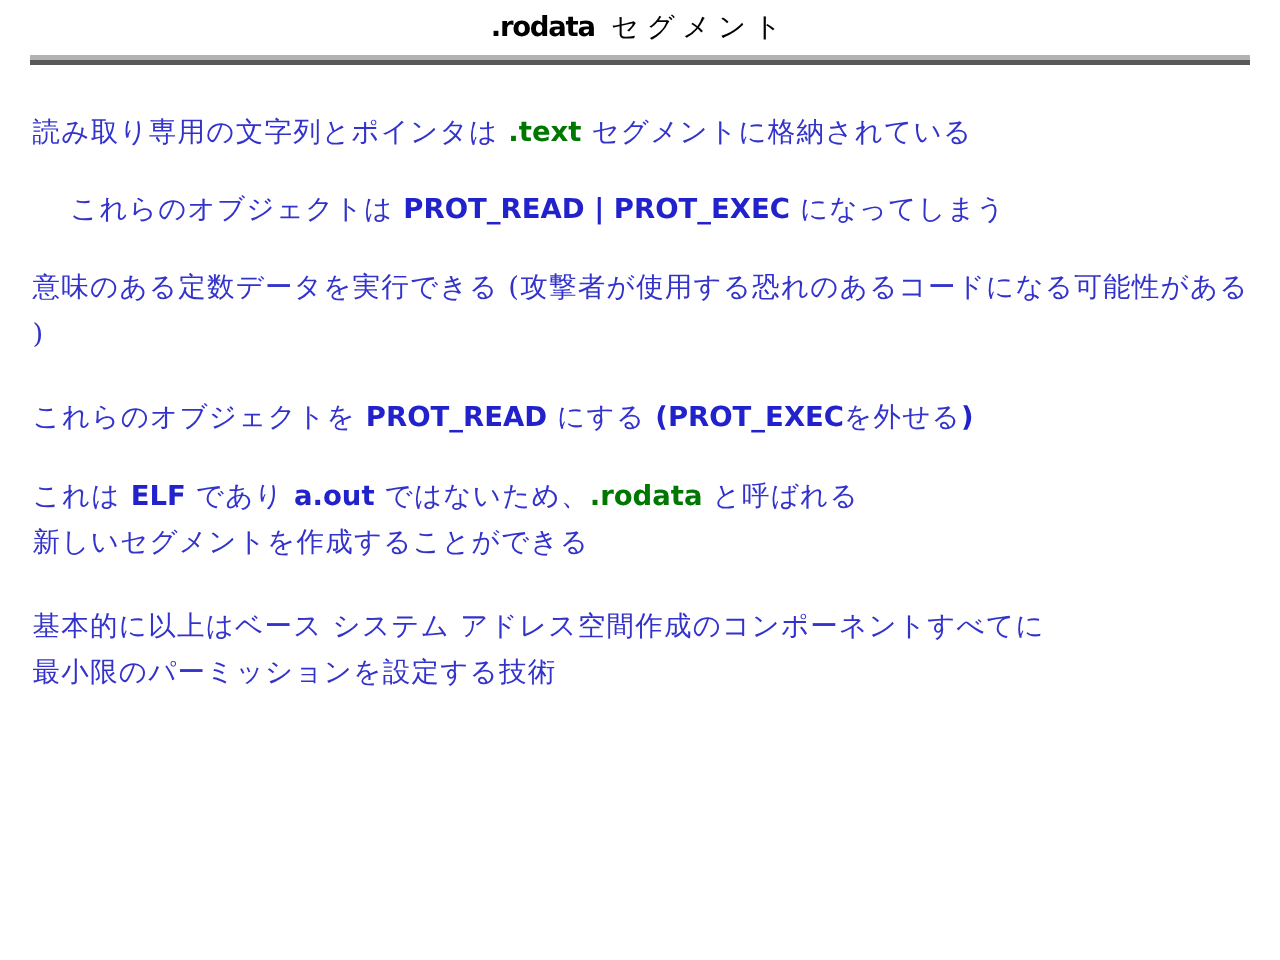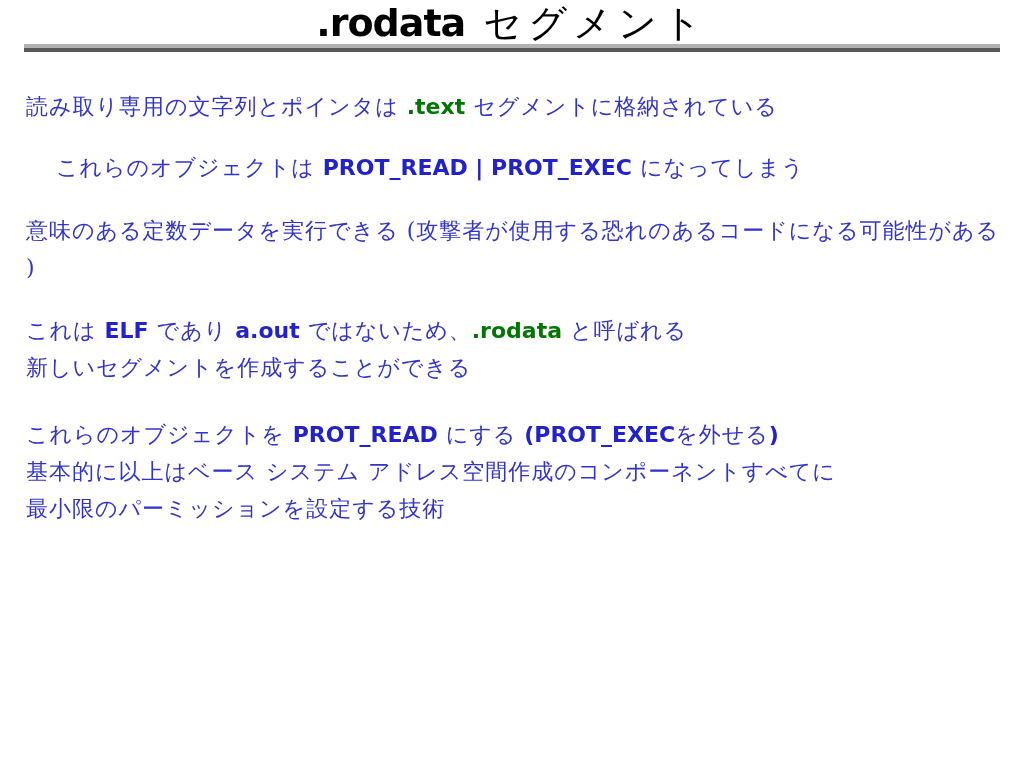--- a/index.html
+++ b/index.html
@@ -14,21 +14,21 @@
   *{margin:0;padding:0;box-sizing:border-box;}
   html,body{width:1024px;height:768px;background:#ffffff;overflow:hidden;}
   body{font-family:"DejaVu Serif","Liberation Serif",serif;}
 
   .slide{width:1024px;height:768px;background:#ffffff;position:relative;}
 
   .title{
     text-align:center;
     padding-top:6px;
     color:var(--title-black);
-    font-size:38px;
+    font-size:22px;
     line-height:34px;
     white-space:nowrap;
   }
   .title-latin{
     font-family:"DejaVu Sans","Liberation Sans",sans-serif;
     font-weight:bold;
     letter-spacing:-1px;
   }
   .title-jp{
     font-family:"DejaVu Serif","Liberation Serif",serif;
@@ -63,35 +63,35 @@
     letter-spacing:0;
     text-align:center;
   }
 
   .p-0{margin-top:36px;}
   .p-1{margin-top:24px;}
   .p-2{margin-top:26px;}
   .p-3{margin-top:26px;}
   .p-4{margin-top:30px;}
   .p-5{margin-top:30px;}
-  .p-6{}
+  .p-6{margin-top:30px;}
   .p-7{margin-top:66px;}
 </style>
 </head>
 <body>
 
 <div class="slide">
   <div class="title">
     <span class="title-latin">.rodata</span><span class="title-jp"> セグメント</span>
   </div>
   <div class="rule">
     <div class="rule-top"></div>
     <div class="rule-bottom"></div>
   </div>
   <div class="body">
       <div class="para p-0"><span class="seg-plain">読み取り専用の文字列とポインタは </span><span class="seg-green">.text</span><span class="seg-plain"> セグメントに格納されている</span></div>
       <div class="para p-1 indent"><span class="seg-plain">これらのオブジェクトは </span><span class="seg-term">PROT_READ | PROT_EXEC</span><span class="seg-plain"> になってしまう</span></div>
       <div class="para p-2"><span class="seg-plain">意味のある定数データを実行できる (攻撃者が使用する恐れのあるコードになる可能性がある</span><br><span class="seg-plain">)</span></div>
+      <div class="para p-4"><span class="seg-plain">これらのオブジェクトを </span><span class="seg-term">PROT_READ</span><span class="seg-plain"> にする </span><span class="seg-term">(PROT_EXEC</span><span class="seg-plain">を外せる</span><span class="seg-term">)</span></div>
       <div class="para p-3"><span class="seg-plain">これは </span><span class="seg-term">ELF</span><span class="seg-plain"> であり </span><span class="seg-term">a.out</span><span class="seg-plain"> ではないため、</span><span class="seg-green">.rodata</span><span class="seg-plain"> と呼ばれる</span><br><span class="seg-plain">新しいセグメントを作成することができる</span></div>
-      <div class="para p-4"><span class="seg-plain">これらのオブジェクトを </span><span class="seg-term">PROT_READ</span><span class="seg-plain"> にする </span><span class="seg-term">(PROT_EXEC</span><span class="seg-plain">を外せる</span><span class="seg-term">)</span></div>
       <div class="para p-6"><span class="seg-plain">基本的に以上はベース システム アドレス空間作成のコンポーネントすべてに</span><br><span class="seg-plain">最小限のパーミッションを設定する技術</span></div>
     </div>
 </div>
 
 </body></html>

